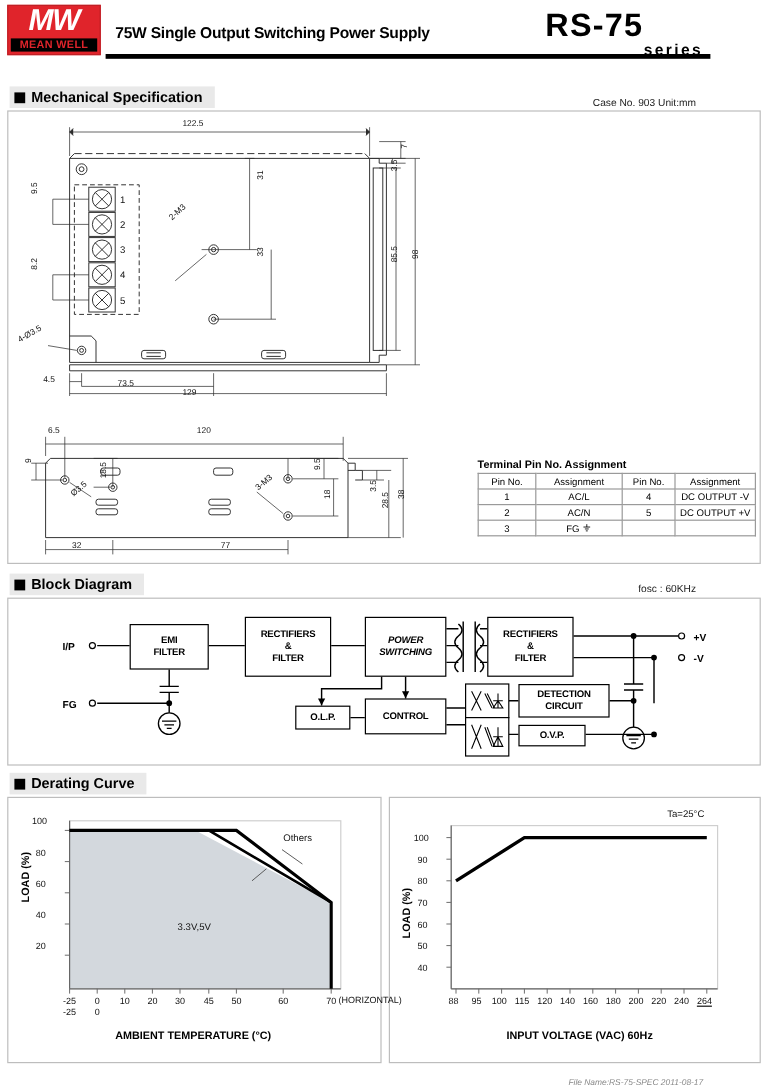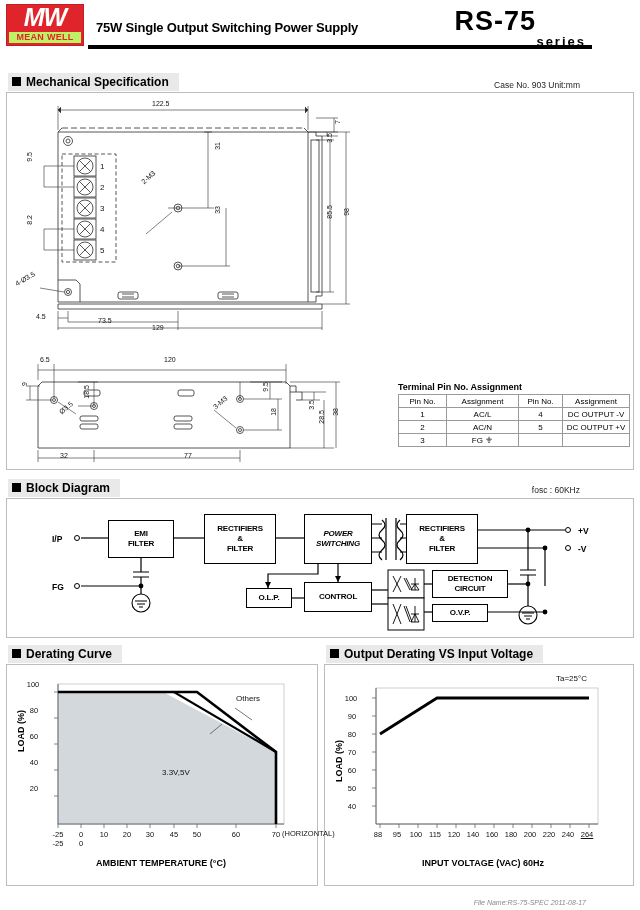--- a/index.html
+++ b/index.html
@@ -20,21 +20,21 @@
     position:absolute; left:6px; top:4px; width:78px; height:42px;
     background:#e0242b; border:1px solid #c01f25;
     display:flex; flex-direction:column; justify-content:flex-start; align-items:center;
   }
   .logo-mw {
     color:#ffffff; font-weight:bold; font-size:25px; line-height:27px;
     letter-spacing:-1px; font-family:"Liberation Sans", sans-serif;
     font-style:italic; margin-top:-1px;
   }
   .logo-band {
-    background:#bef264; color:#e0242b; font-weight:bold;
+    background:#000000; color:#e0242b; font-weight:bold;
     font-size:9px; line-height:11px; width:72px; text-align:center;
     letter-spacing:0.3px; margin-top:1px;
   }
   .head-sub {
     position:absolute; left:96px; top:20px;
     font-size:13px; font-weight:bold; letter-spacing:-0.2px;
   }
   .head-model {
     position:absolute; right:56px; top:6px;
     font-size:27px; font-weight:bold; letter-spacing:1px;
@@ -471,26 +471,20 @@
       </g>
     </svg>
   </div>
 
   <div style="position:absolute; left:8px; top:644px;">
     <span class="sec-title">
       <span class="sq"></span>
       <span>Derating Curve</span>
     </span>
   </div>
-  <div style="position:absolute; left:326px; top:644px;">
-    <span class="sec-title">
-      <span class="sq"></span>
-      <span>Output Derating VS Input Voltage</span>
-    </span>
-  </div>
 
   <div class="framebox" style="left:6px; top:664px; width:312px; height:222px;"></div>
   <div class="framebox" style="left:324px; top:664px; width:310px; height:222px;"></div>
 
   <svg class="chart-box" style="left:6px; top:664px;" width="312" height="222" viewBox="0 0 312 222">
 
     <rect x="52" y="20" width="226" height="140" fill="#ffffff" stroke="#cfcfcf" stroke-width="1"></rect>
 
     <polygon points="52,28 157,28 270,88 270,160 52,160" fill="#d3d8dd" stroke="none"></polygon>
 
@@ -544,21 +538,21 @@
   <div class="tick" style="left:138px; top:830px; width:24px;">30</div>
   <div class="tick" style="left:162px; top:830px; width:24px;">45</div>
   <div class="tick" style="left:185px; top:830px; width:24px;">50</div>
   <div class="tick" style="left:224px; top:830px; width:24px;">60</div>
   <div class="tick" style="left:264px; top:830px; width:24px;">70</div>
 
   <div class="tick" style="left:46px; top:839px; width:24px;">-25</div>
   <div class="tick" style="left:69px; top:839px; width:24px;">0</div>
 
   <div class="ann" style="left:236px; top:694px;">Others</div>
-  <div class="ann" style="left:162px; top:768px;">3.3V,5V</div>
+  <div class="ann" style="left:148px; top:768px;">3.3V,5V</div>
   <div class="ann" style="left:282px; top:829px; font-size:7.5px;">(HORIZONTAL)</div>
 
   <svg class="chart-box" style="left:324px; top:664px;" width="310" height="222" viewBox="0 0 310 222">
     <rect x="52" y="24" width="222" height="136" fill="#ffffff" stroke="#cfcfcf" stroke-width="1"></rect>
     <g stroke="#666" stroke-width="1" fill="none">
       <path d="M52 24 L52 160 M52 160 L274 160"></path>
     </g>
 
     <g stroke="#666" stroke-width="0.8">
       <path d="M48 34 L52 34"></path>

